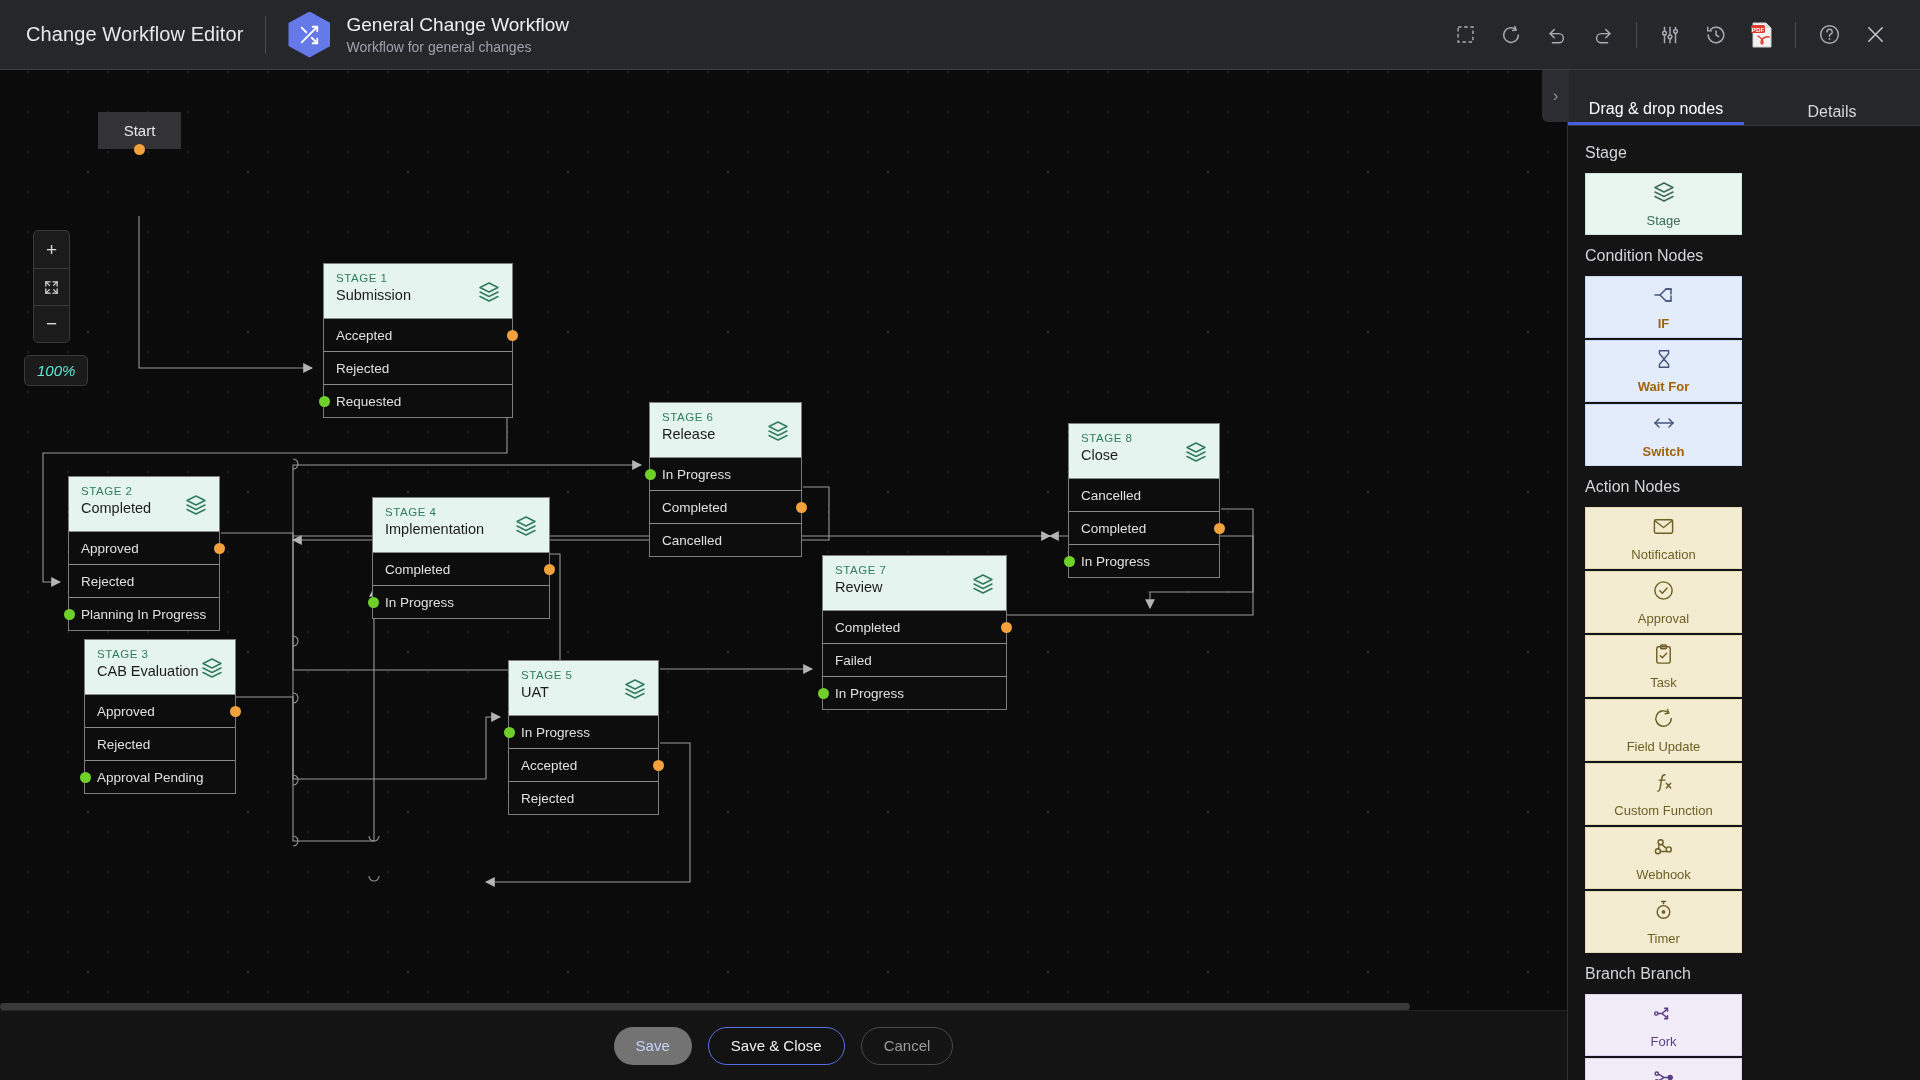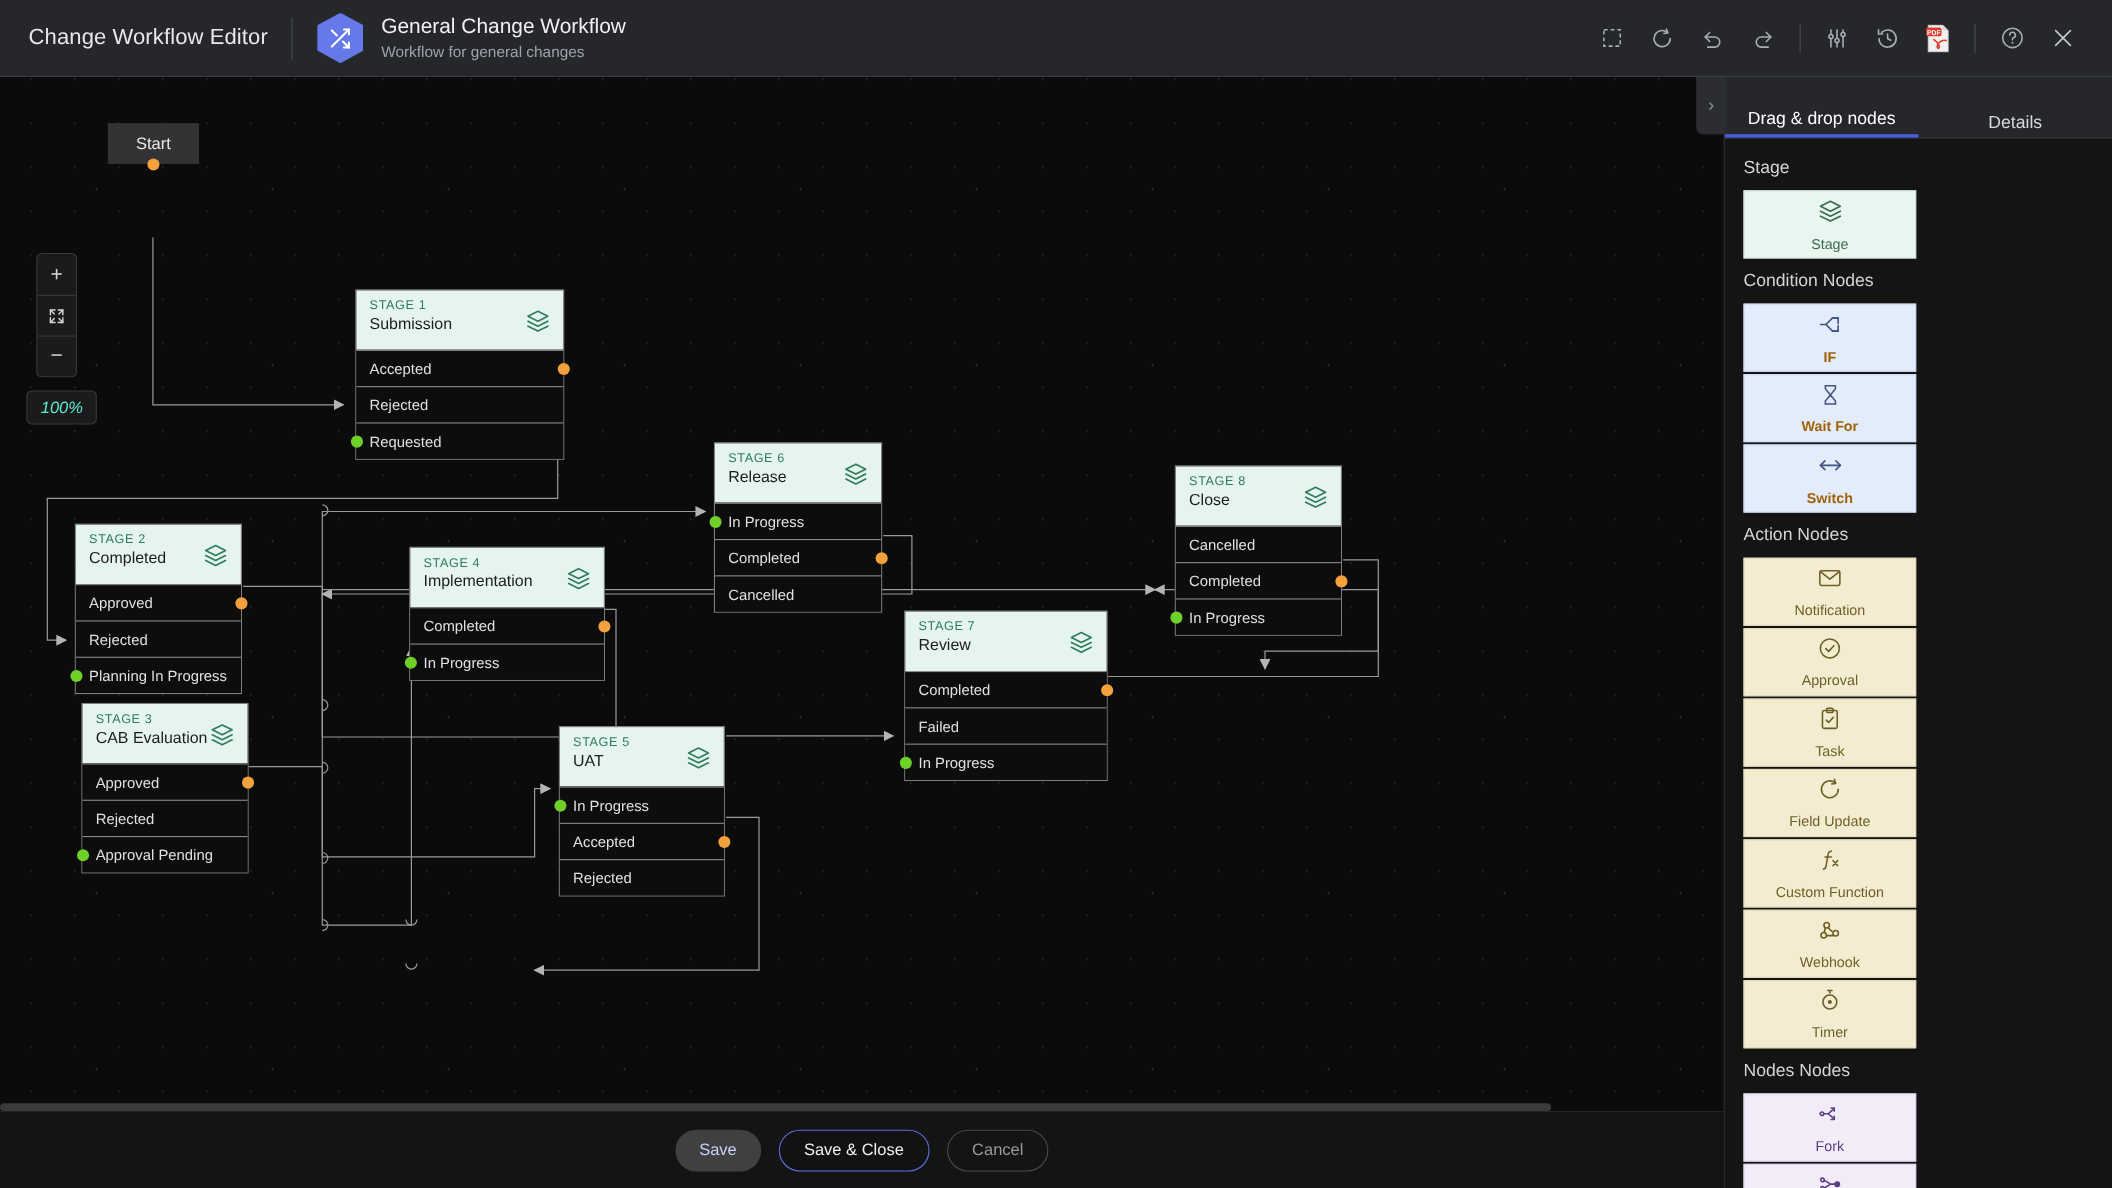--- a/index.html
+++ b/index.html
@@ -170,21 +170,21 @@
     width: 1567px; height: 70px;
     background: #141414;
     display: flex; align-items: center; justify-content: center;
     gap: 16px; border-top: 1px solid #242424;
   }
   .fbtn {
     height: 38px; padding: 0 22px; border-radius: 19px;
     font-size: 15px; display: flex; align-items: center; justify-content: center;
     cursor: pointer;
   }
-  #btn-save { background: #404040; color: #c9d2f8; border: none; }
+  #btn-save { background: #737373; color: #c9d2f8; border: none; }
   #btn-saveclose { background: #121212; color: #f0f0f0; border: 1.5px solid #5a6fe0; }
   #btn-cancel { background: #141414; color: #9a9a9a; border: 1px solid #4a4a4a; }
 
   
   #h-scroll {
     position: absolute; bottom: 0; left: 0; width: 1410px; height: 7px;
     background: #3a3a3a; border-radius: 4px;
   }
 </style>
 </head>
@@ -377,21 +377,21 @@
           <span class="port out" style="right:-5.5px; top:11px;"></span>
         </div>
         <div class="srow">
         <span>Rejected</span>
         </div>
         <div class="srow">
         <span>Planning In Progress</span>
           <span class="port in" style="left:-5.5px; top:11px;"></span>
         </div>
       </div>
-      <div class="stage" style="left: 74px; top: 569px; width: 152px;">
+      <div class="stage" style="left: 84px; top: 569px; width: 152px;">
     <div class="stage-hd">
       <div class="stage-no">STAGE 3</div>
       <div class="stage-nm">CAB Evaluation</div>
       <span class="layers-ico"><svg width="24" height="24" viewBox="0 0 24 24" fill="none" stroke="#2f7d5c" stroke-width="1.5" stroke-linecap="round" stroke-linejoin="round">
               <path d="M12 3l9 4.5-9 4.5-9-4.5z"></path>
               <path d="M3 12l9 4.5 9-4.5"></path>
               <path d="M3 16.5L12 21l9-4.5"></path>
             </svg></span>
     </div>
         <div class="srow">
@@ -614,21 +614,21 @@
         <div class="tile t-act">
           <span><svg width="23" height="23" viewBox="0 0 24 24" fill="none" stroke="#6d5f25" stroke-width="1.5" stroke-linecap="round" stroke-linejoin="round">
               <circle cx="12" cy="13.5" r="6.6"></circle>
               <path d="M10 2.6h4"></path>
               <path d="M12 2.6v2.3"></path>
               <circle cx="12" cy="13.5" r="1.2" fill="#6d5f25"></circle>
             </svg></span>
       <span class="tile-lbl">Timer</span>
         </div>
       </div>
-      <div class="grp-title">Nodes Nodes</div>
+      <div class="grp-title">Branch Branch</div>
       <div class="tile-grid">
         <div class="tile t-brn">
           <span><svg width="23" height="23" viewBox="0 0 24 24" fill="none" stroke="#5b3f86" stroke-width="1.5" stroke-linecap="round" stroke-linejoin="round">
               <circle cx="4.5" cy="12" r="1.7"></circle>
               <path d="M6.2 12h4.3l5 -4.3"></path>
               <path d="M10.5 12l5 4.3"></path>
               <path d="M13.2 6.6h3v3"></path>
               <path d="M13.2 17.4h3v-3"></path>
             </svg></span>
       <span class="tile-lbl">Fork</span>

